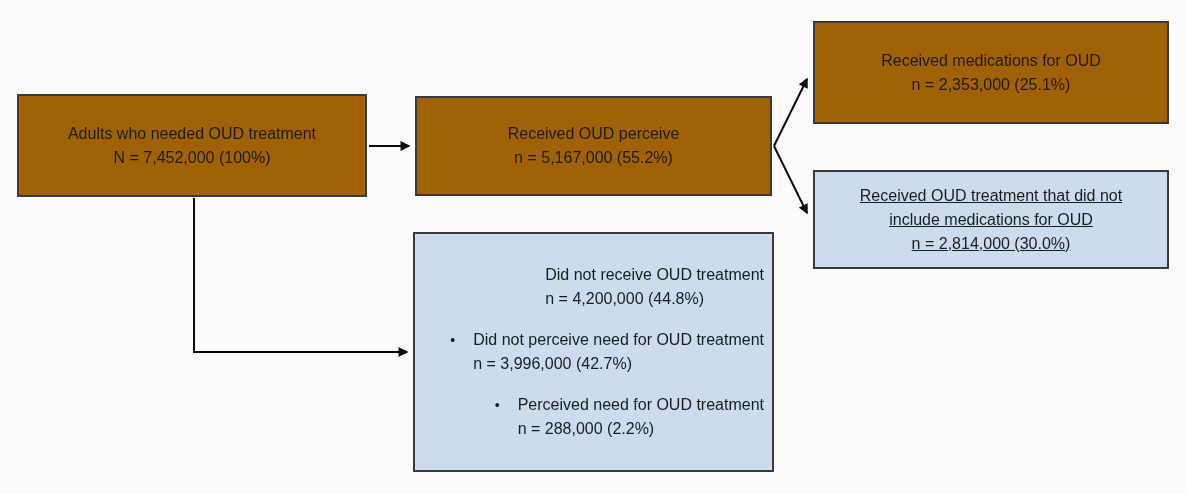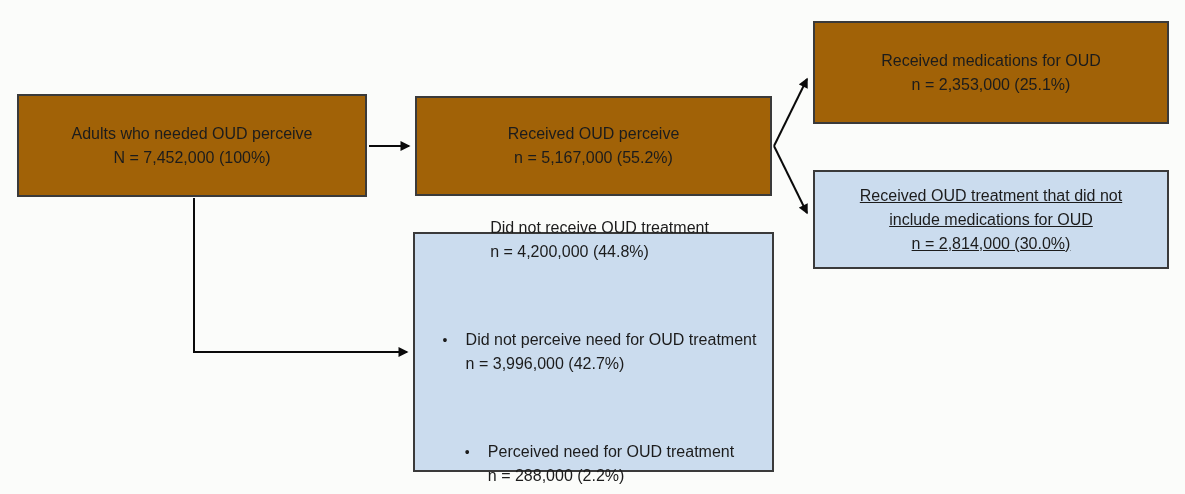--- a/index.html
+++ b/index.html
@@ -41,24 +41,23 @@
   .box .label{ max-width:330px; }
   .box .value{ white-space:nowrap; }
   #box-adults{ left:17px; top:94px; width:350px; height:103px; }
   #box-received{ left:415px; top:96px; width:357px; height:100px; }
   #box-medications{ left:813px; top:21px; width:356px; height:103px; }
   #box-no-medications{ left:813px; top:170px; width:356px; height:99px;text-decoration:underline; }
   #box-no-medications .label{ max-width:288px; }
 
   #box-not-received{
     left:413px; top:232px; width:361px; height:240px;
-    align-items:center;
+    align-items:flex-end;
     text-align:left;
     padding:10px 8px 10px 20px;
-    gap:47px;
   }
   #box-not-received .head{ margin-bottom:17px; }
   .bullet-item{
     display:flex;
     margin-bottom:17px;
   }
   .bullet-item:last-child{ margin-bottom:0; }
   .bullet-glyph{
     width:23px;
     flex:0 0 23px;
@@ -91,21 +90,21 @@
         <path d="M0,0 L10,5 L0,10 Z" fill="#0a0a0a"></path>
       </marker>
     </defs>
     <path d="M369,146 L409,146" fill="none" stroke="#0a0a0a" stroke-width="2" marker-end="url(#arrowhead)"></path>
     <path d="M774,146 L807,79" fill="none" stroke="#0a0a0a" stroke-width="2" marker-end="url(#arrowhead)"></path>
     <path d="M774,146 L807,213" fill="none" stroke="#0a0a0a" stroke-width="2" marker-end="url(#arrowhead)"></path>
     <path d="M194,198 L194,352 L407,352" fill="none" stroke="#0a0a0a" stroke-width="2" marker-end="url(#arrowhead)"></path>
   </svg>
 
   <div class="box" id="box-adults">
-    <div class="label">Adults who needed OUD perceive</div>
+    <div class="label">Adults who needed OUD treatment</div>
     <div class="value">N = 7,452,000 (100%)</div>
   </div>
 
   <div class="box" id="box-received">
     <div class="label">Received OUD perceive</div>
     <div class="value">n = 5,167,000 (55.2%)</div>
   </div>
 
   <div class="box" id="box-medications">
     <div class="label">Received medications for OUD</div>

